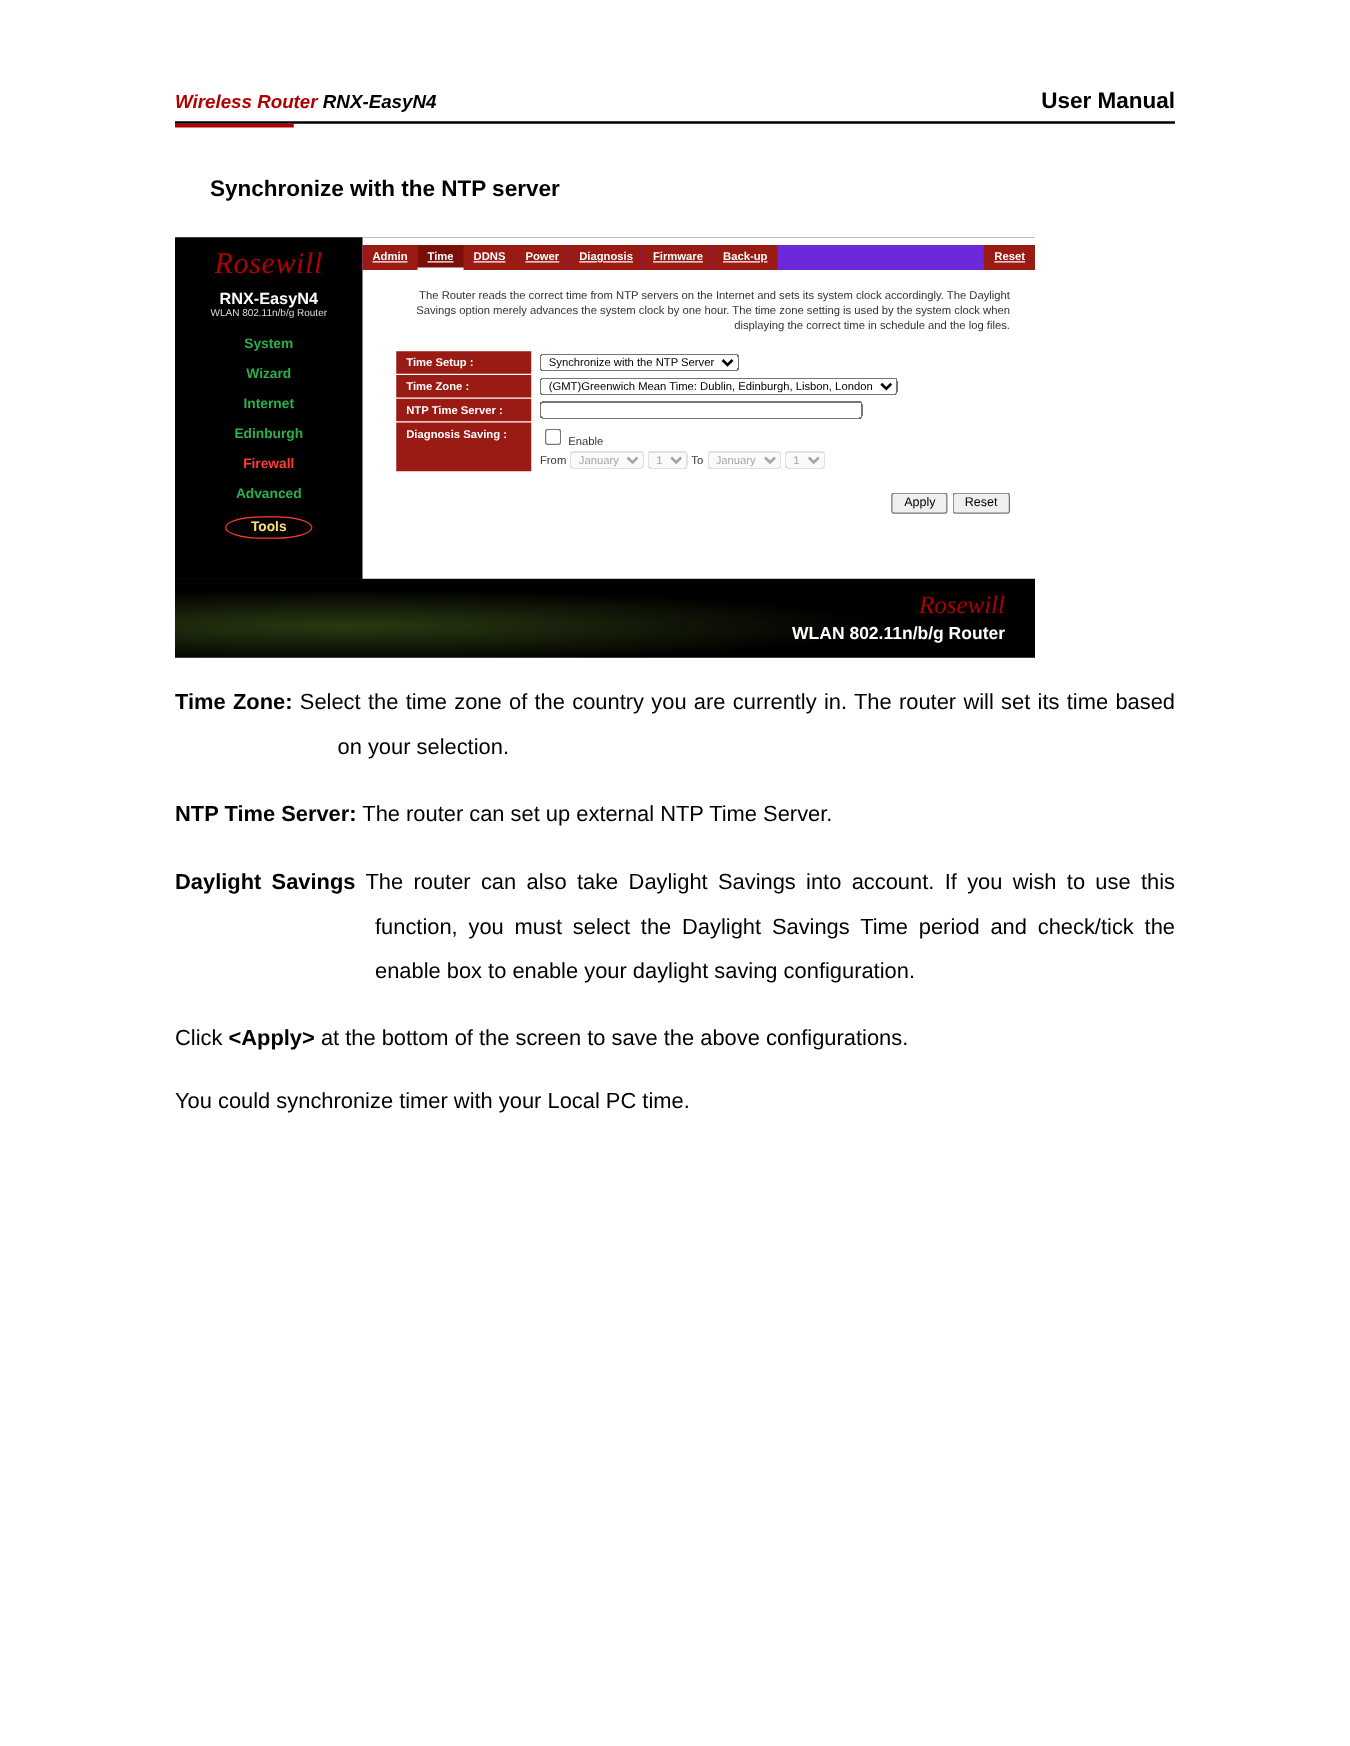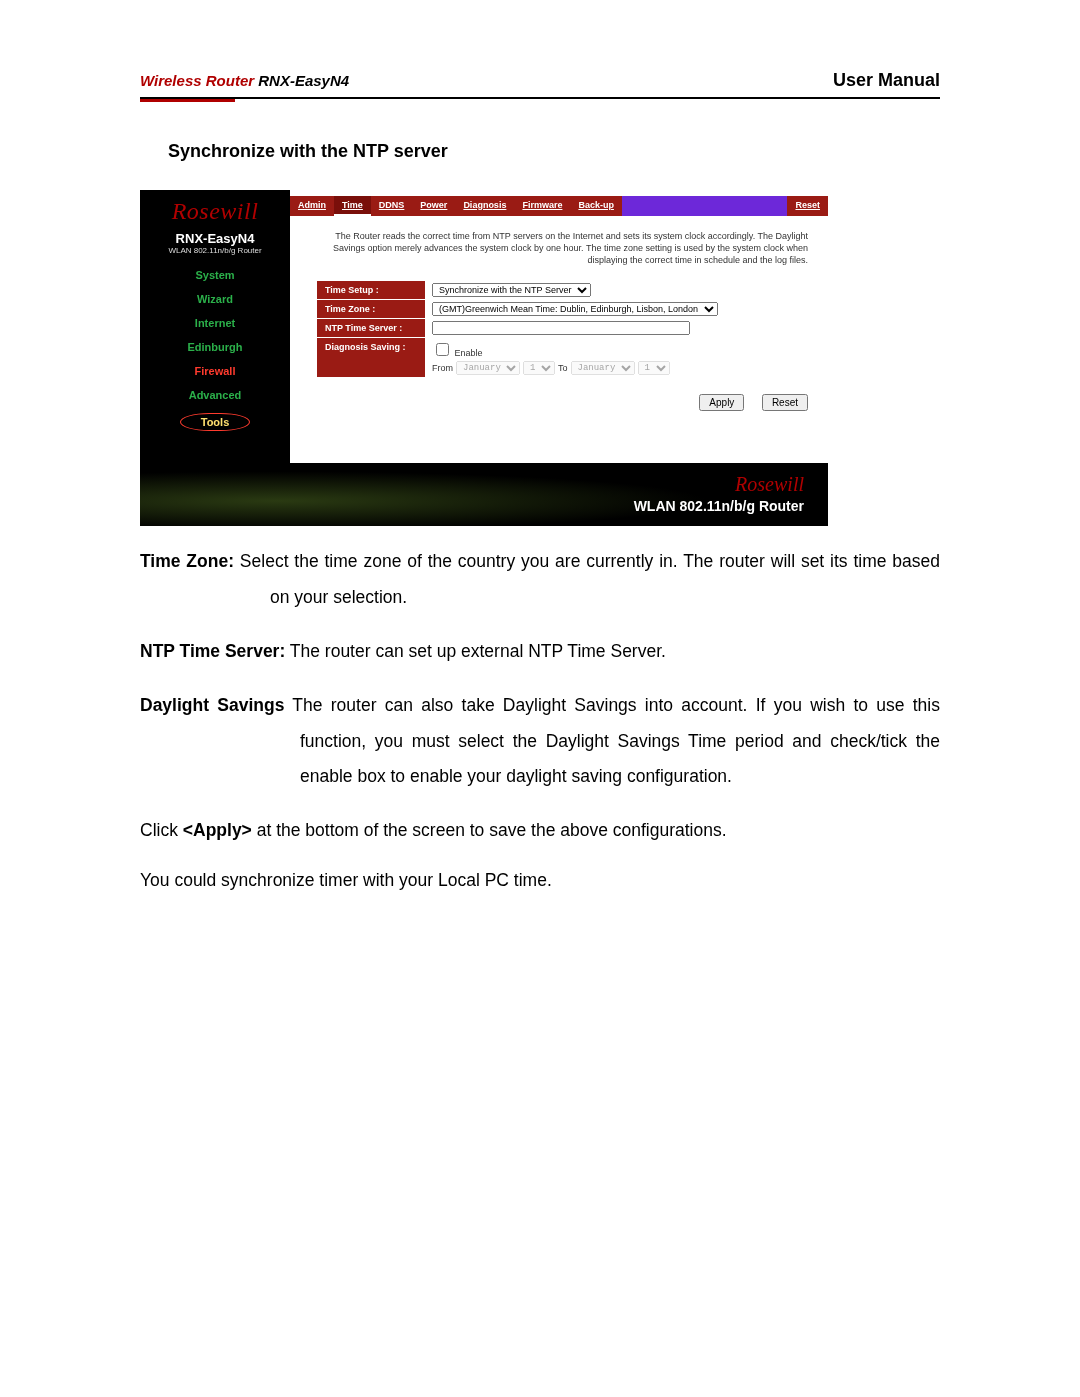--- a/index.html
+++ b/index.html
@@ -196,30 +196,30 @@
   .rs-input-cell input[type="text"].ntp {
     width: 250px;
   }
   .ds-line {
     display: flex;
     align-items: center;
     gap: 3px;
     margin-top: 2px;
     font-size: 9px;
   }
-  .ds-line select { font-size: 9px; font-family: Liberation Mono, monospace; }
+  .ds-line select { font-size: 9px; }
 
   .rs-buttons {
     text-align: right;
     margin-top: 16px;
   }
   .rs-buttons button {
     font-size: 10px;
     padding: 1px 8px;
-    margin-left: 15px;
+    margin-left: 1px;
   }
 
   .rs-footer {
     background: #000 radial-gradient(ellipse at 20% 60%, #2a3a12 0%, #000 55%) no-repeat;
     padding: 10px 24px 12px;
     text-align: right;
   }
   .rs-footer .flogo {
     color: #b00000;
     font-family: "Brush Script MT", cursive, serif;

